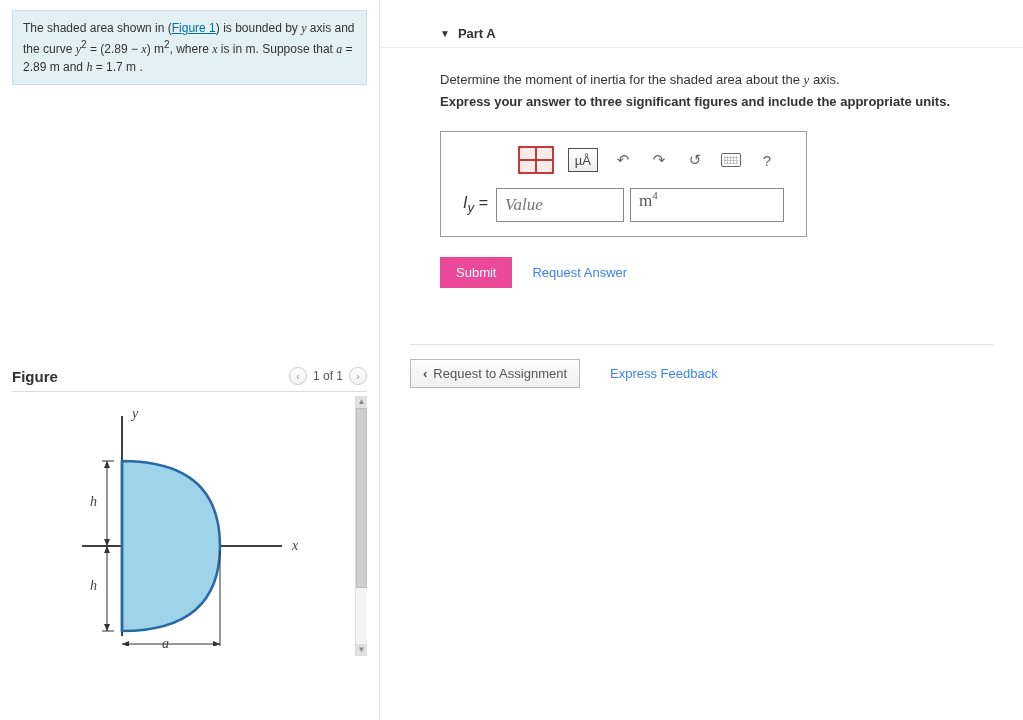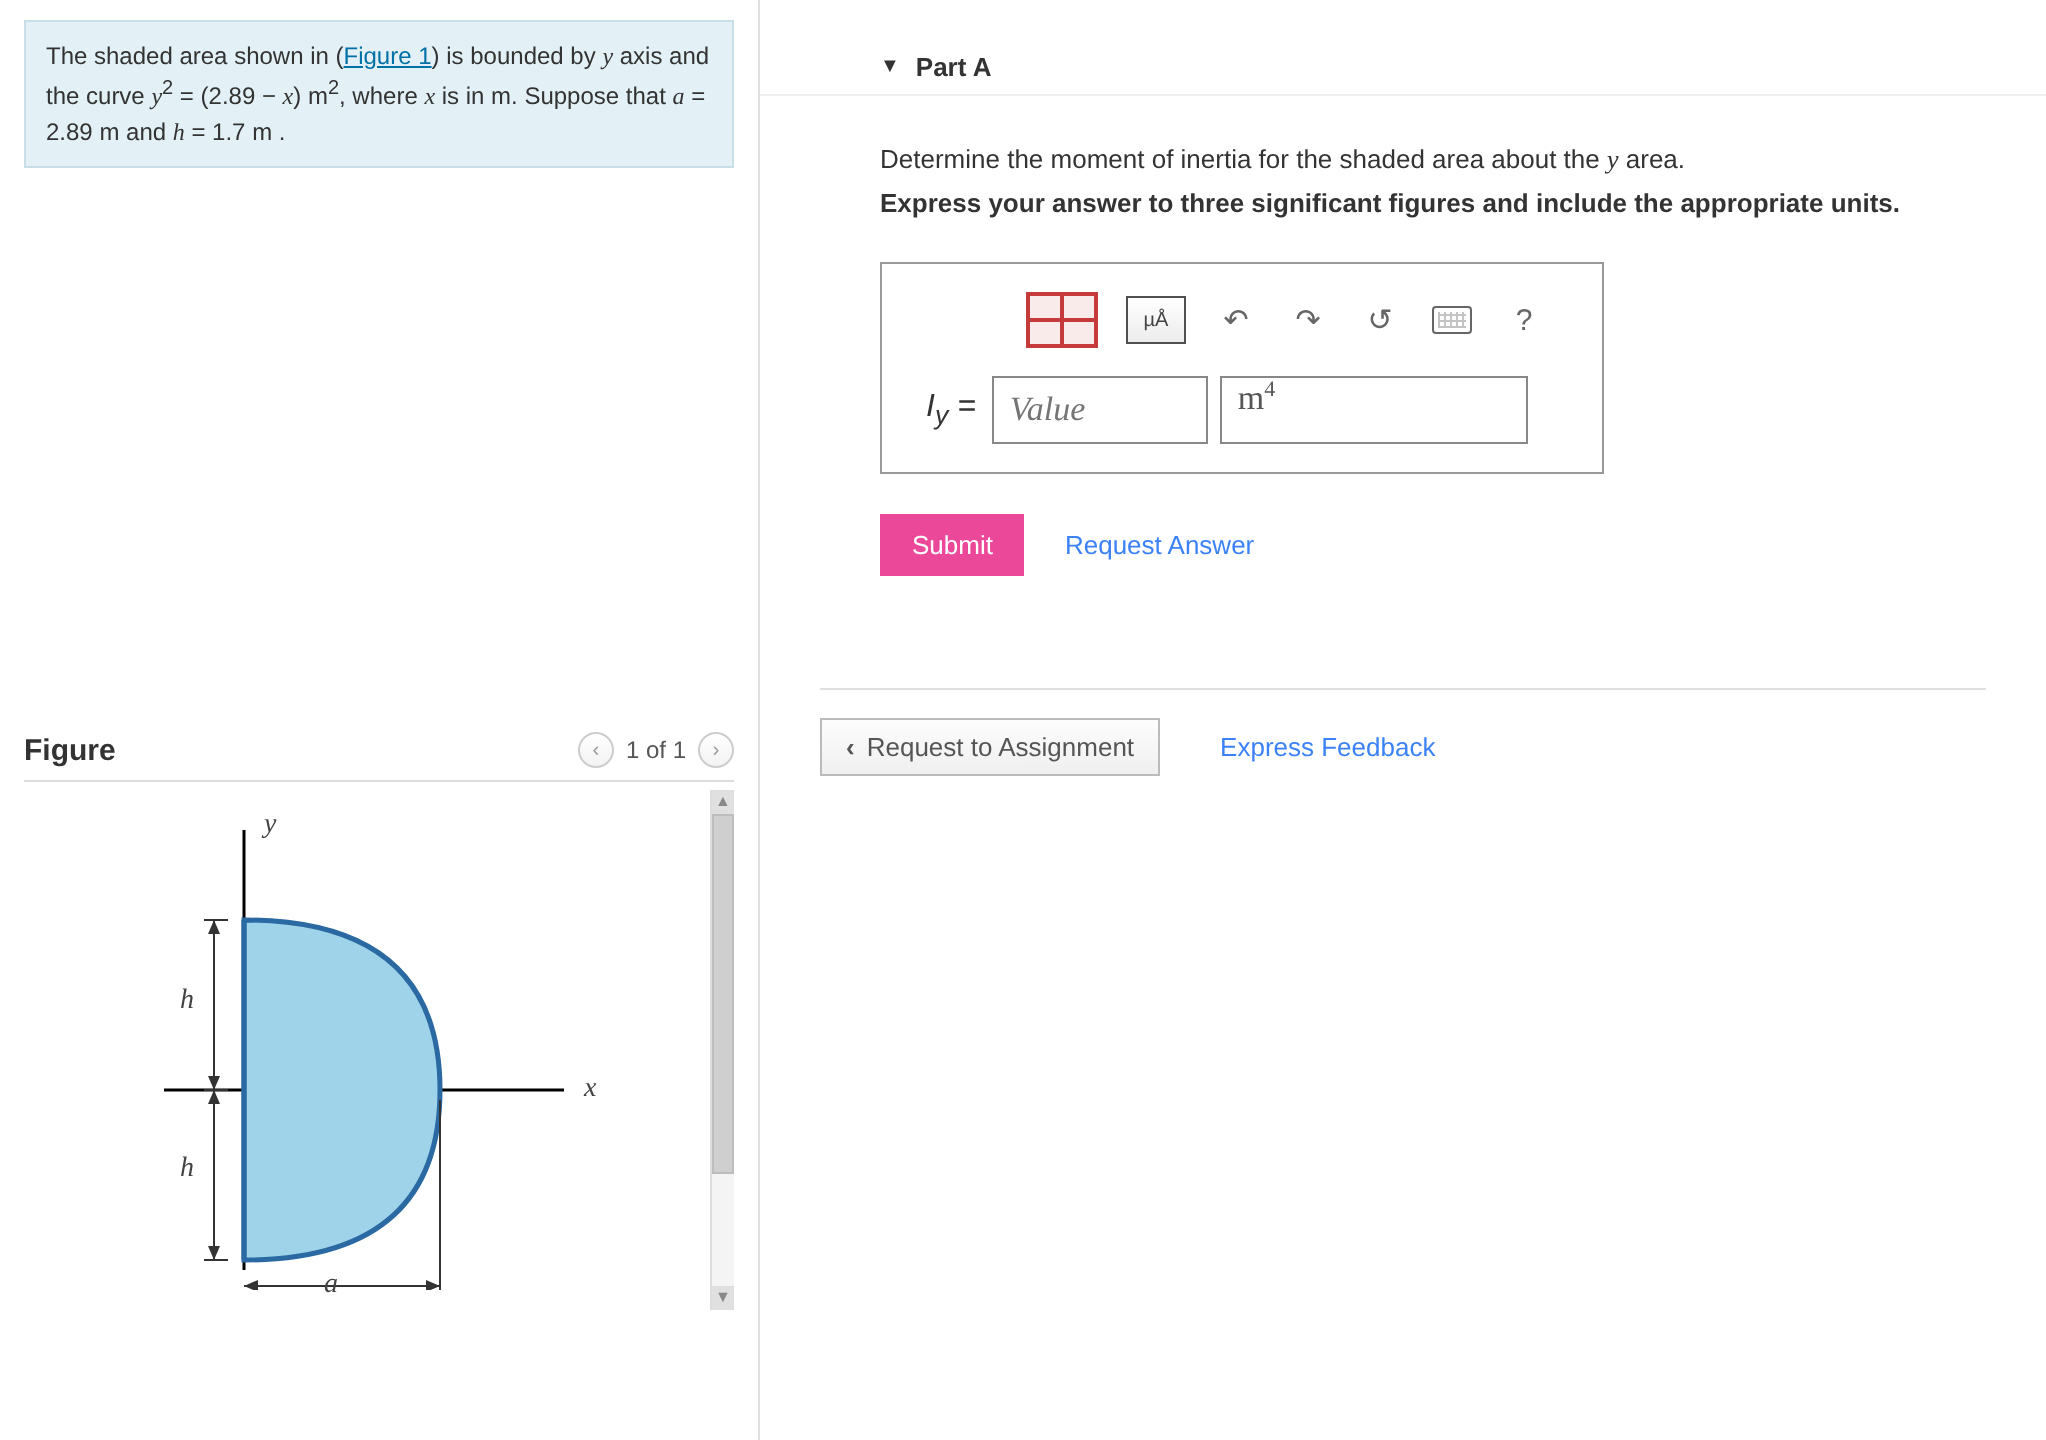--- a/index.html
+++ b/index.html
@@ -157,21 +157,21 @@
     gap: 2px;
   }
   .tb-templates div { background: rgba(255,255,255,0.9); flex: 1 1 40%; }
   .tb-units {
     width: 30px;
     height: 24px;
     border: 1px solid #505050;
     display: flex;
     align-items: center;
     justify-content: center;
-    font-size: 10px;
+    font-size: 13px;
     color: #444;
     background: linear-gradient(#fff,#ececec);
   }
   .keyboard-icon {
     width: 20px;
     height: 14px;
     border: 1px solid #666;
     border-radius: 2px;
     position: relative;
   }
@@ -190,21 +190,21 @@
   }
   .iy-label {
     font-family: Liberation Sans, sans-serif;
     font-style: italic;
     font-size: 16px;
     padding-right: 2px;
   }
   .val-input {
     border: 1px solid #888;
     height: 34px;
-    width: 108px;
+    width: 128px;
     font-size: 17px;
     font-style: italic;
     font-family: "Times New Roman", serif;
     color: #999;
     padding: 0 8px;
   }
   .unit-input {
     border: 1px solid #888;
     border-left-width: 1px;
     height: 34px;
@@ -319,21 +319,21 @@
   </div>
 
   <div class="right-col">
     <div class="part-row">
       <span class="caret">▼</span>
       <span>Part A</span>
     </div>
 
     <div class="part-content">
       <div class="instr-line">
-        <span>Determine the moment of inertia for the shaded area about the </span><span class="ital">y</span><span> area.</span>
+        <span>Determine the moment of inertia for the shaded area about the </span><span class="ital">y</span><span> axis.</span>
       </div>
       <div class="instr-line instr-bold">Express your answer to three significant figures and include the appropriate units.</div>
 
       <div class="answer-box">
         <div class="toolbar-row">
           <div class="tb-templates">
             <div></div>
               <div></div>
               <div></div>
               <div></div>

